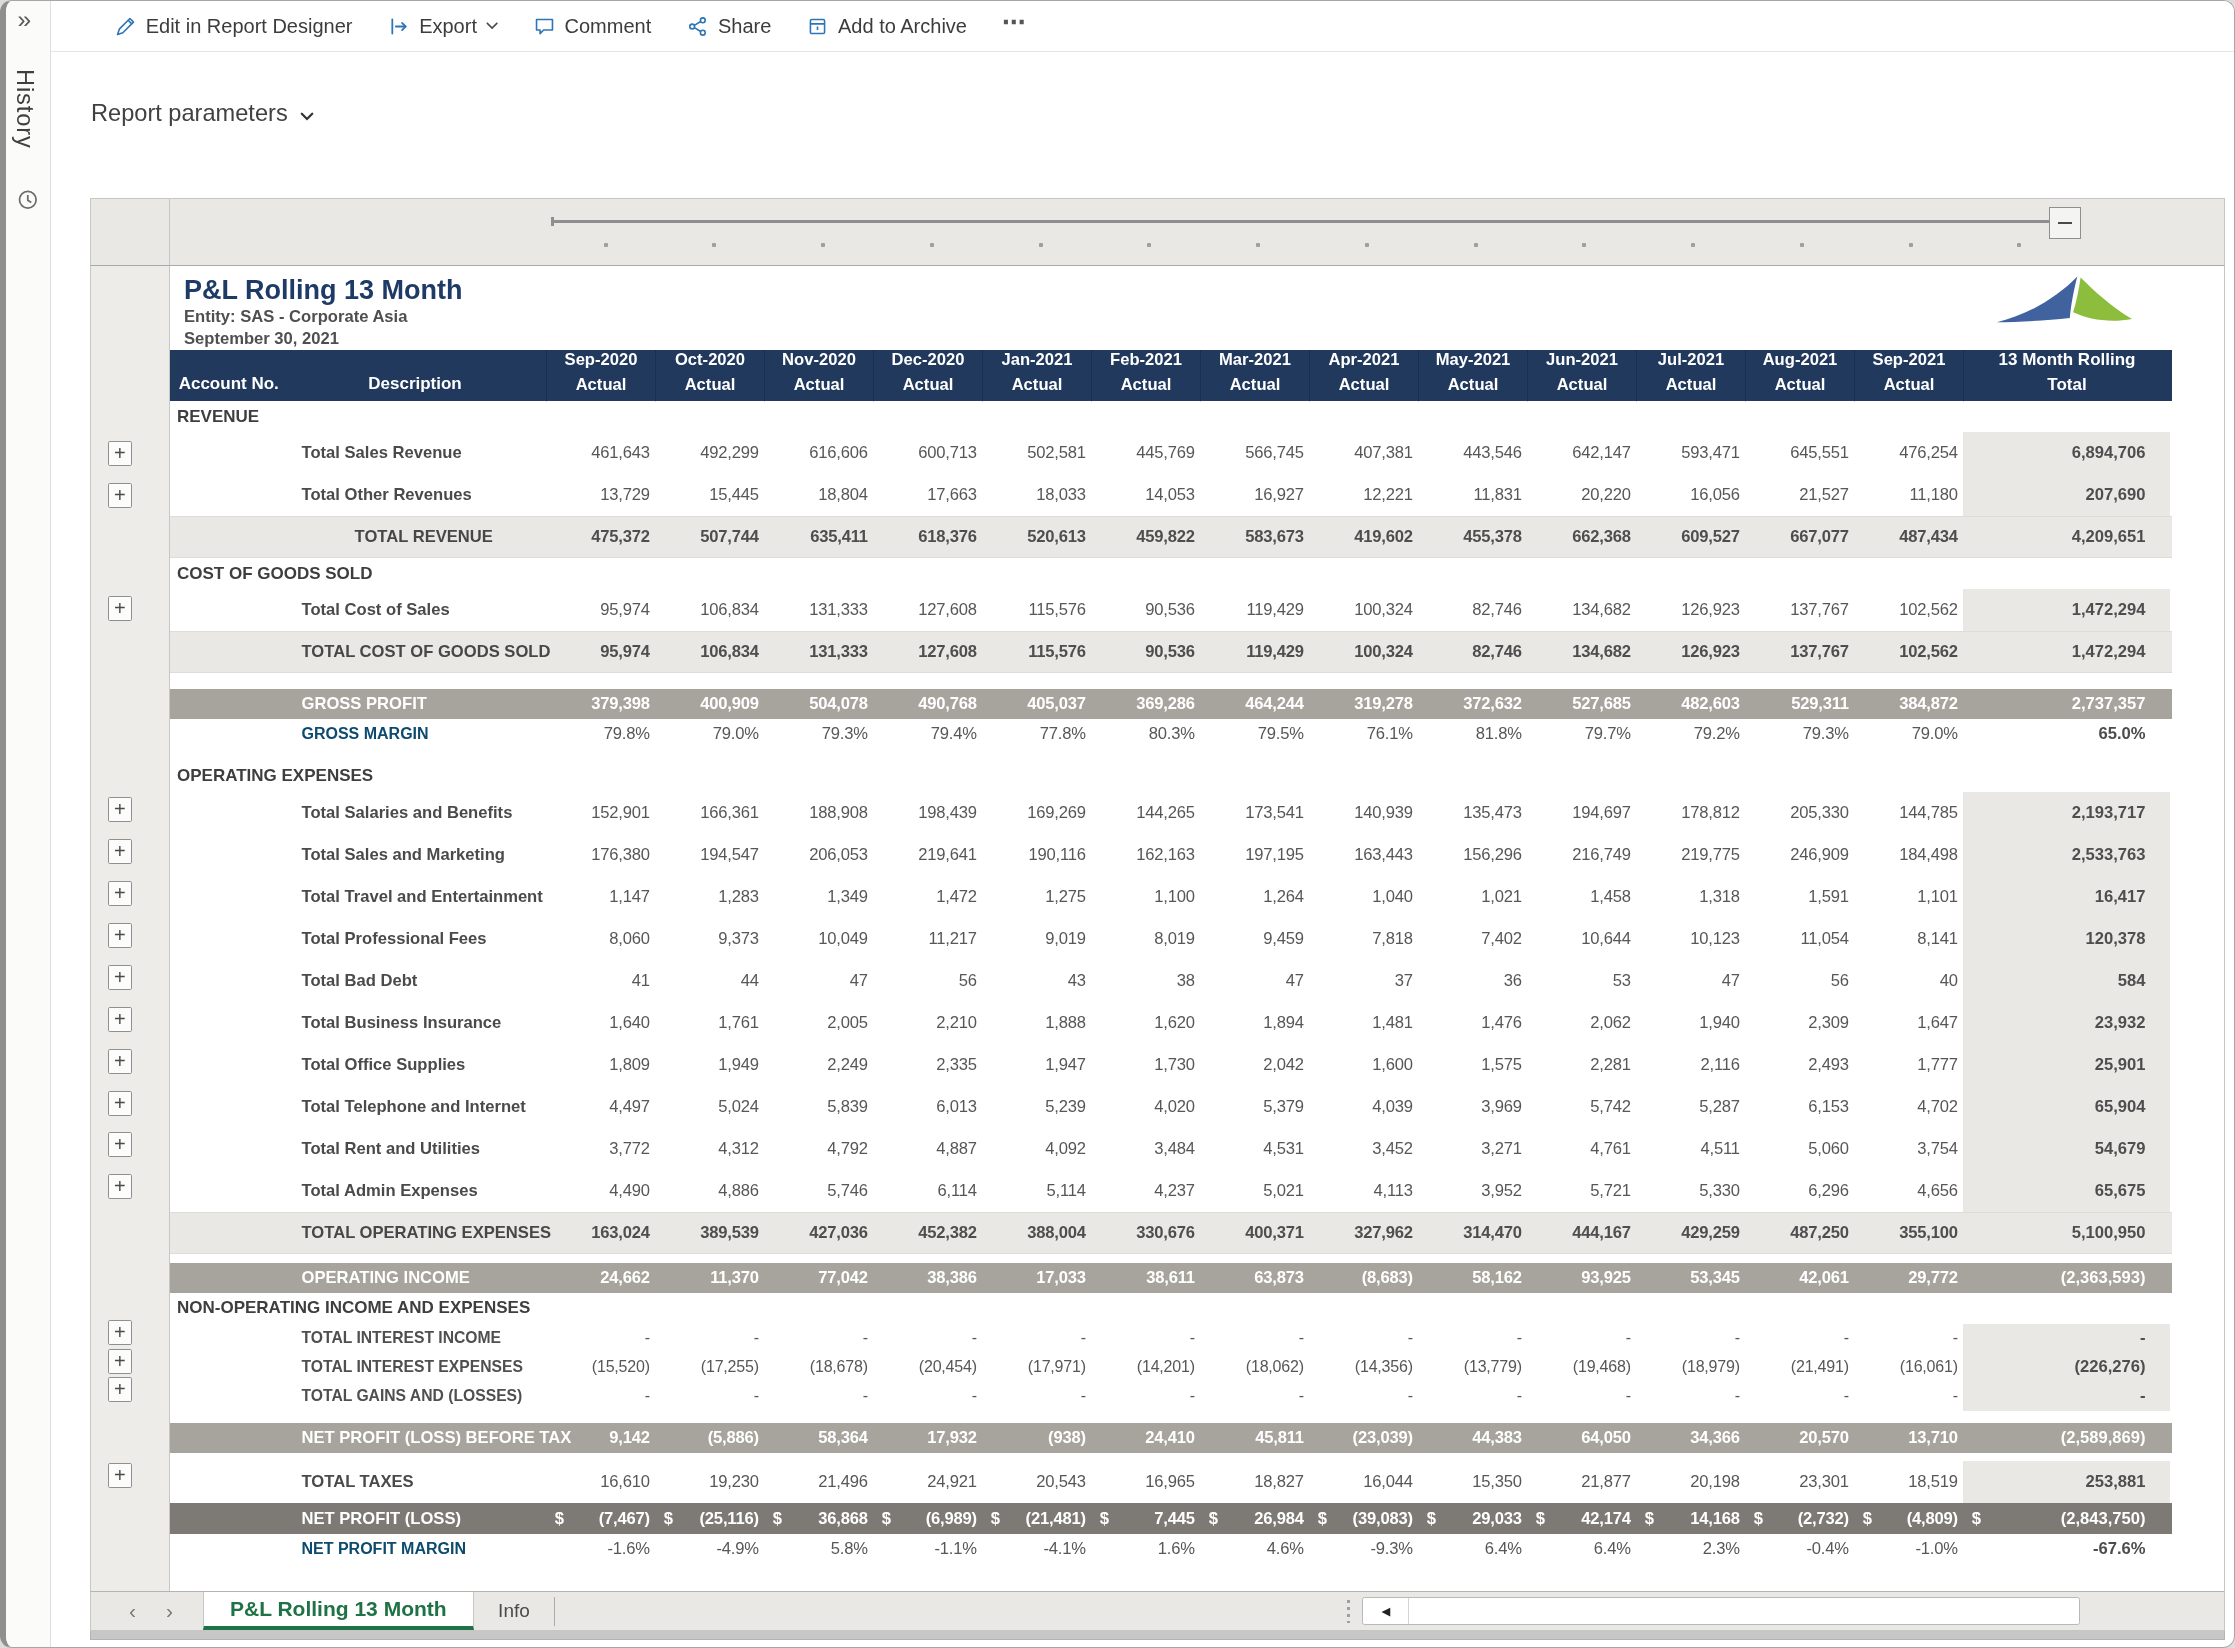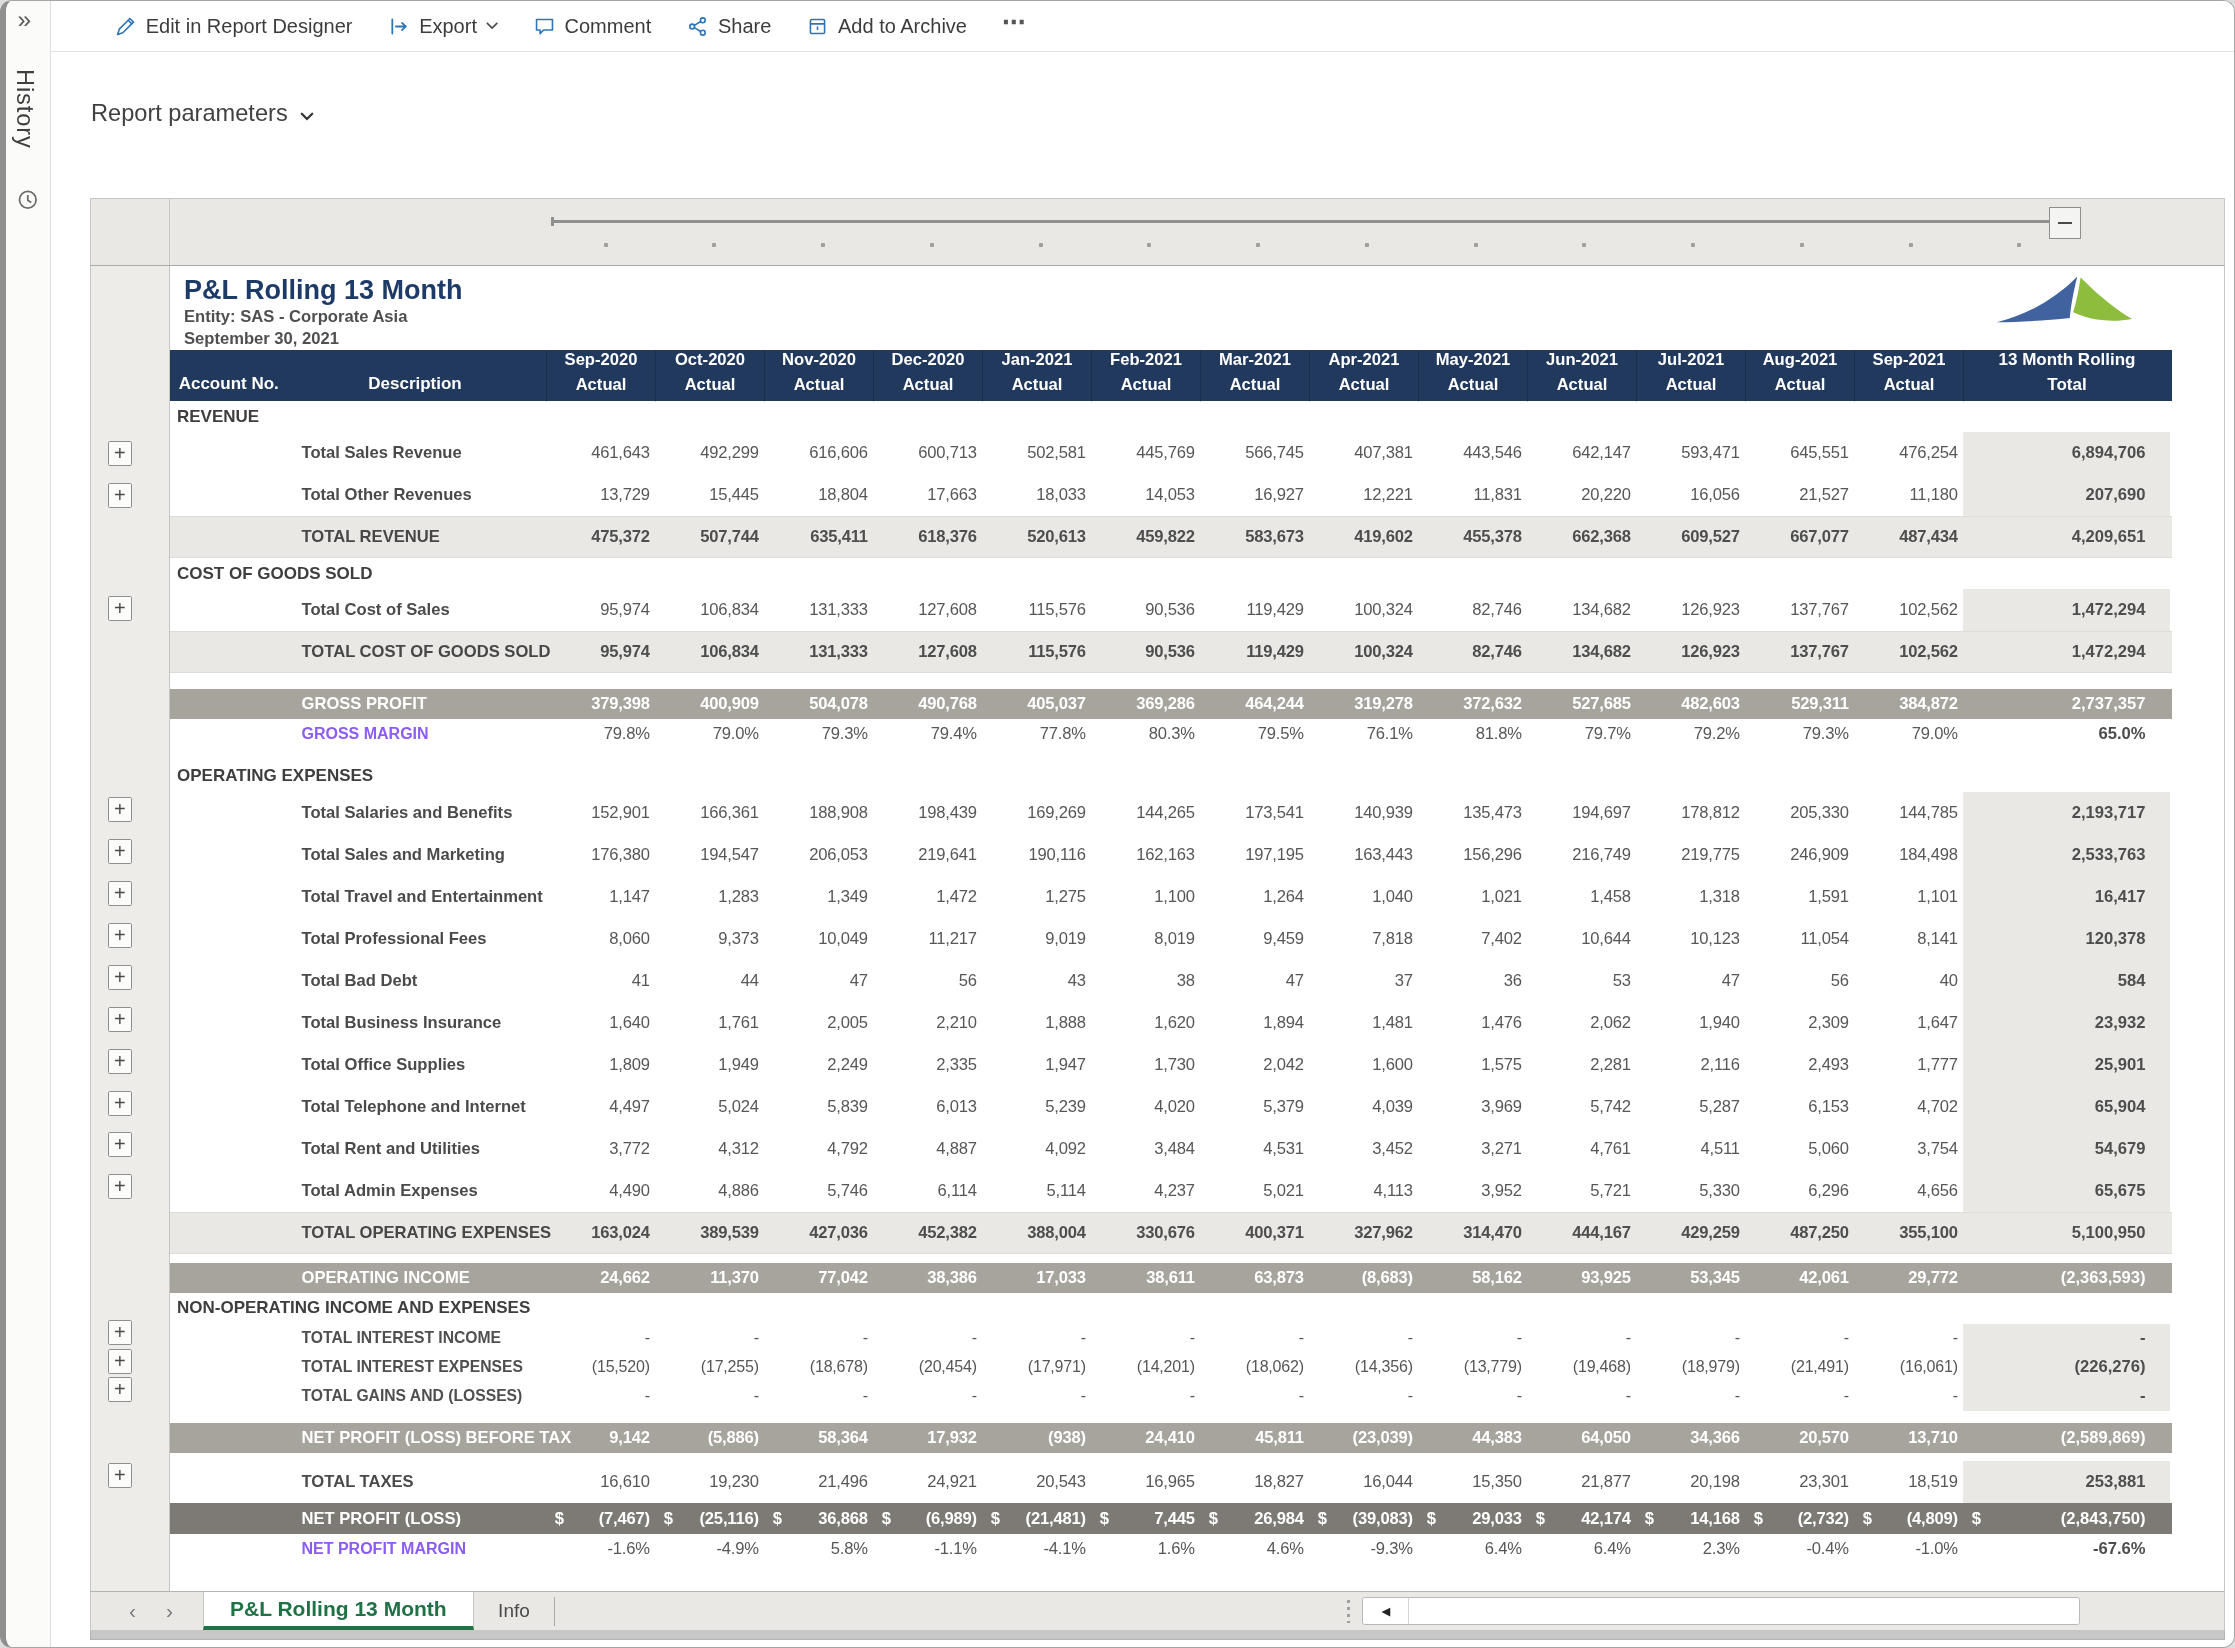--- a/index.html
+++ b/index.html
@@ -60,28 +60,28 @@
   .gaprow{width:100%;}
   .cA{height:100%;}
   .cL{white-space:nowrap;padding-left:17.5px;}
   .cV{height:100%;display:flex;align-items:center;justify-content:flex-end;
     padding-right:5.2px;box-sizing:border-box;font-size:16.6px;color:#575757;letter-spacing:-0.2px;}
   .cT{height:100%;display:flex;align-items:center;justify-content:flex-end;
     padding-right:24.5px;box-sizing:border-box;font-size:16.6px;color:#4E4E4E;font-weight:600;}
   .shade{background:#E9E8E4;}
   .section .cSec{grid-column:1/-1;font-weight:700;font-size:17px;color:#3E3E3E;padding-left:7px;white-space:nowrap;}
   .item .cL{font-weight:600;color:#4A4A4A;font-size:16.6px;}
-  .subtotal{background:#E9E8E4;border-top:0.9px solid #DDDCD7;border-bottom:0.9px solid #DDDCD7;}
+  .subtotal{background:#E9E8E4;border-top:0.9px solid #DDDCD7;border-bottom:0.9px solid #DDDCD7;text-align:center;}
   .subtotal .cL{font-weight:700;color:#474747;font-size:16.6px;}
   .subtotal .cV{font-weight:600;color:#4E4E4E;}
   .band{background:#A7A49E;}
   .band .cL,.grand .cL{color:#fff;font-weight:700;font-size:16.6px;}
   .band .cV,.band .cT,.grand .cV,.grand .cT{color:#fff;font-weight:700;}
   .grand{background:#7D7A75;}
-  .margin .cL{font-weight:600;font-size:16px;color:#8b5cf6;}
+  .margin .cL{font-weight:600;font-size:16px;color:#0c4a6e;}
   .margin .cV{font-weight:400;}
   .margin .cT{font-weight:700;color:#4C4C4C;}
   .compact .cL{font-weight:600;font-size:15.7px;color:#4F4F4F;}
   .compact .cV{font-size:16px;}
   .dollar{justify-content:space-between;padding-left:8.7px;}
   .dsign{font-weight:700;}
 
   
   .vtabs{height:38px;flex:none;position:relative;background:#E9E8E4;border:0.9px solid #C6C6C4;border-top:0.9px solid #B3B3B1;
     display:flex;align-items:stretch;}

